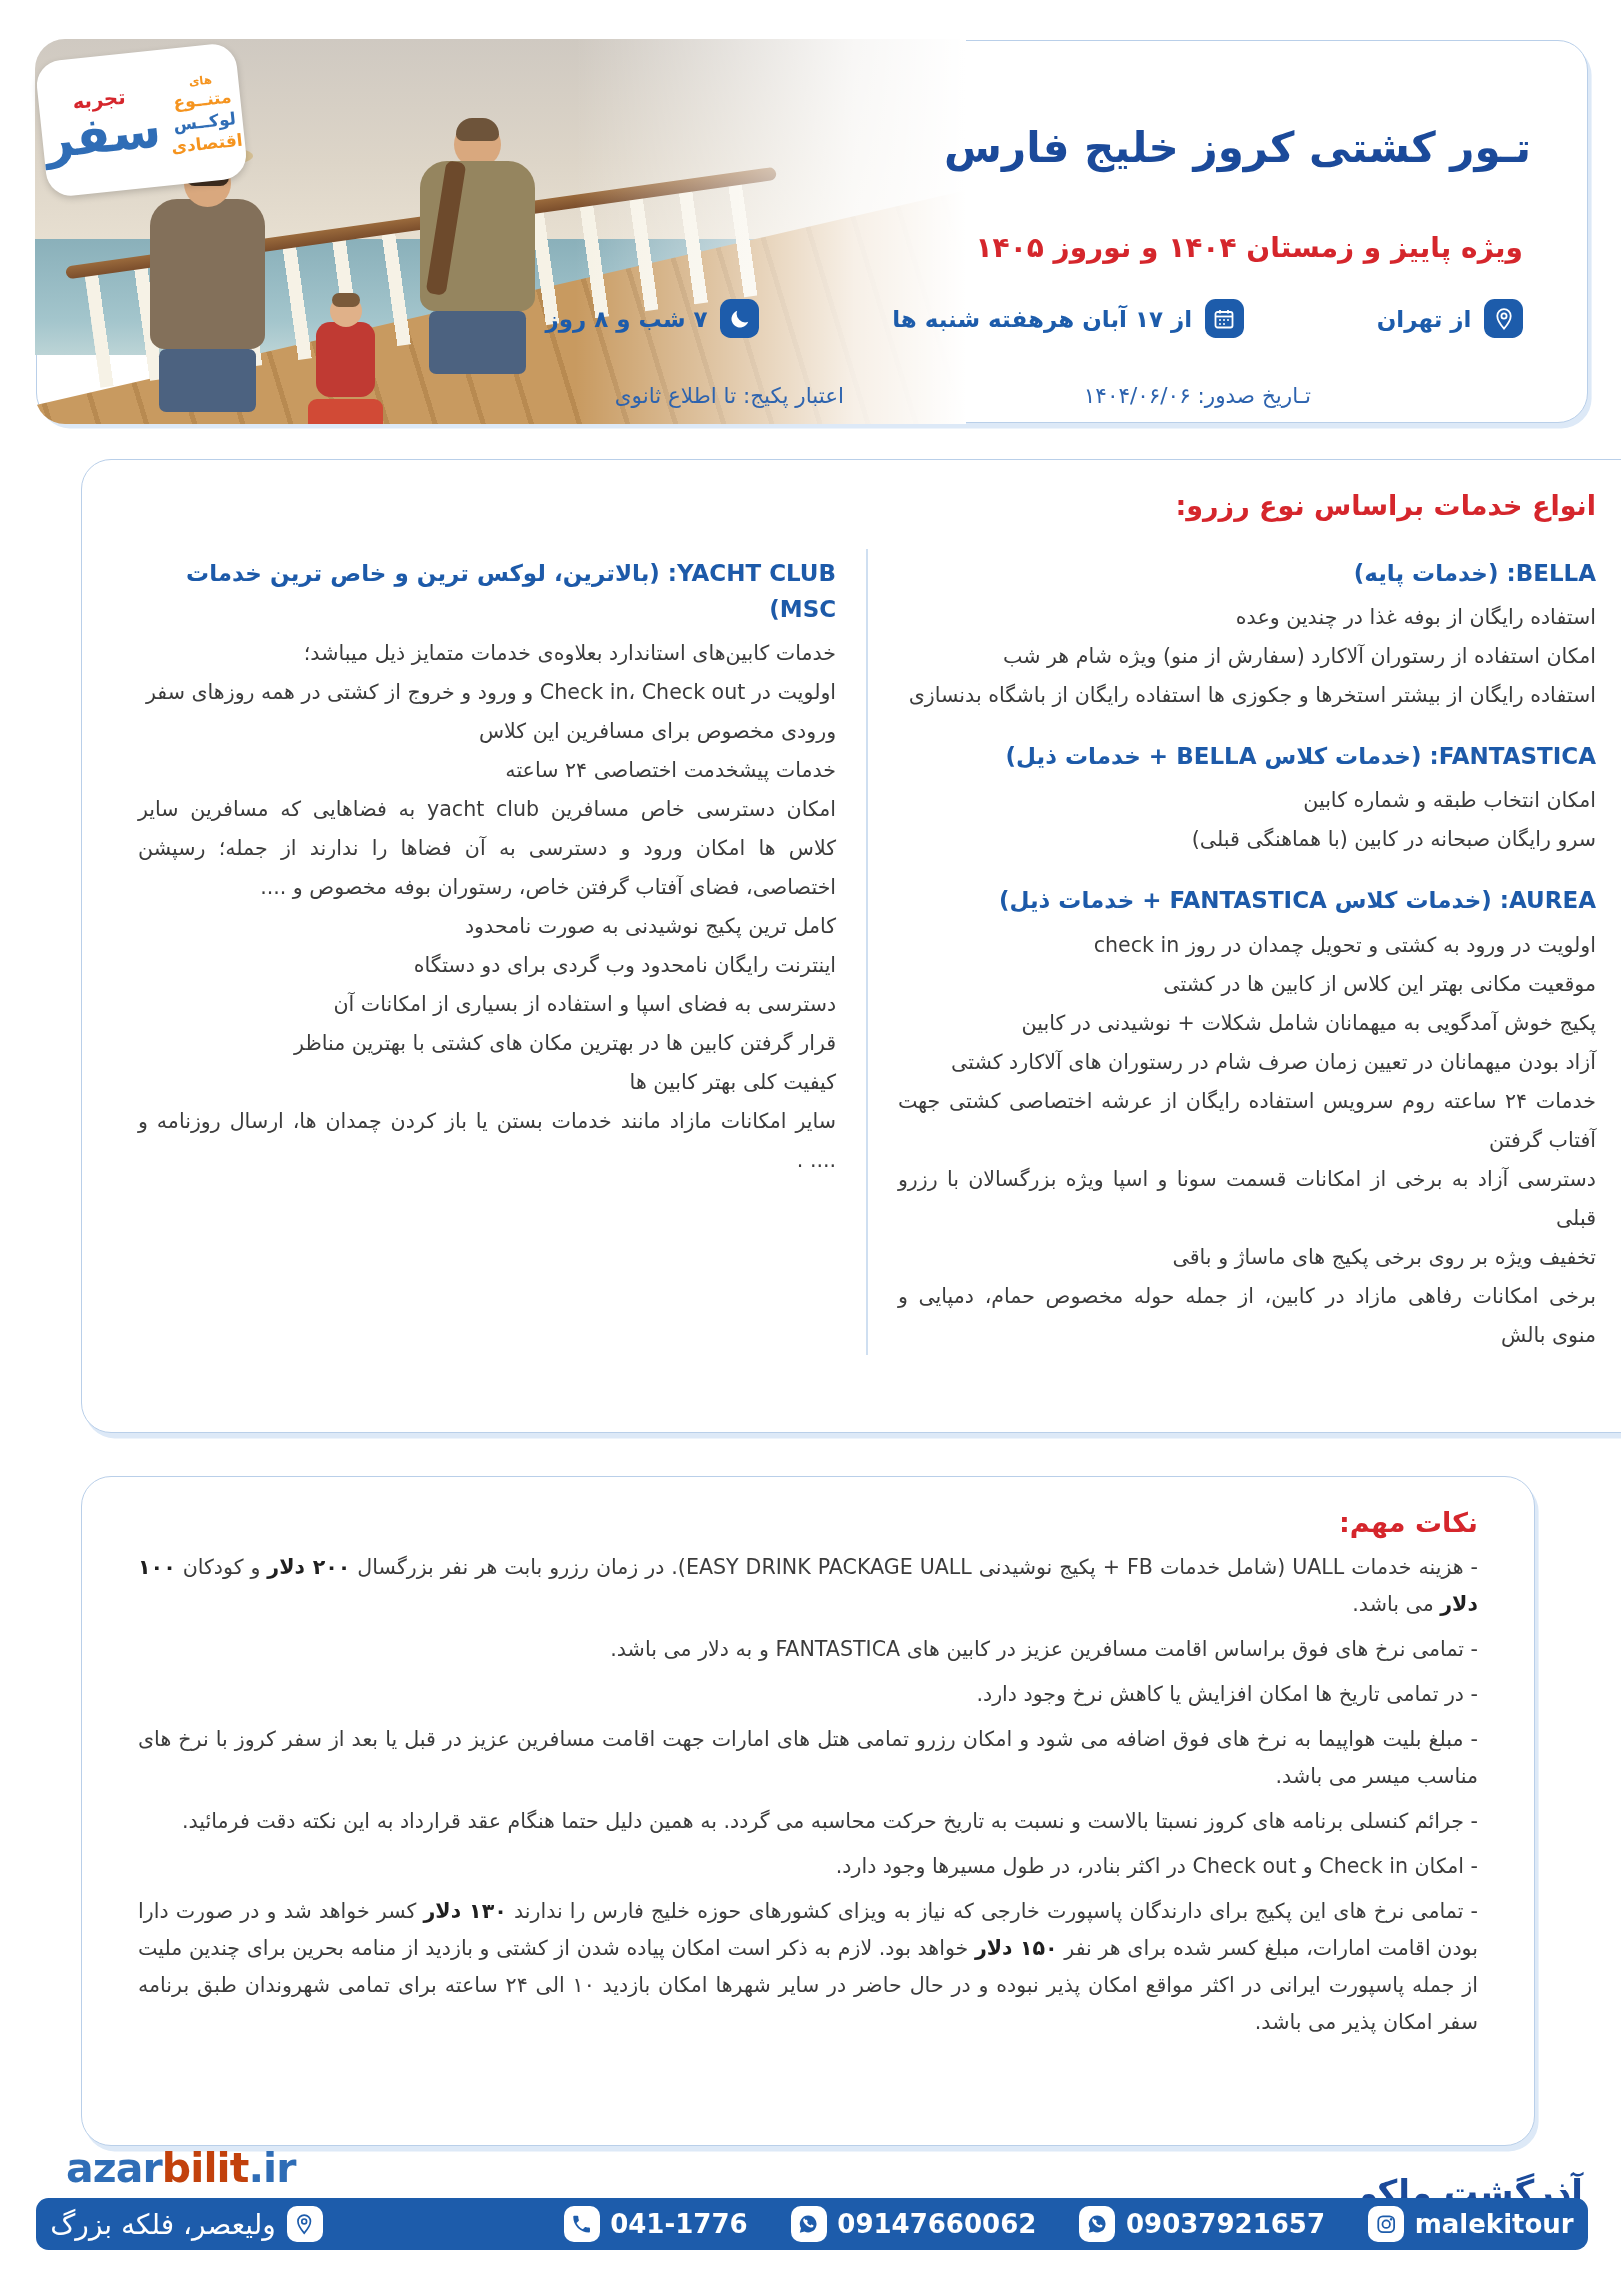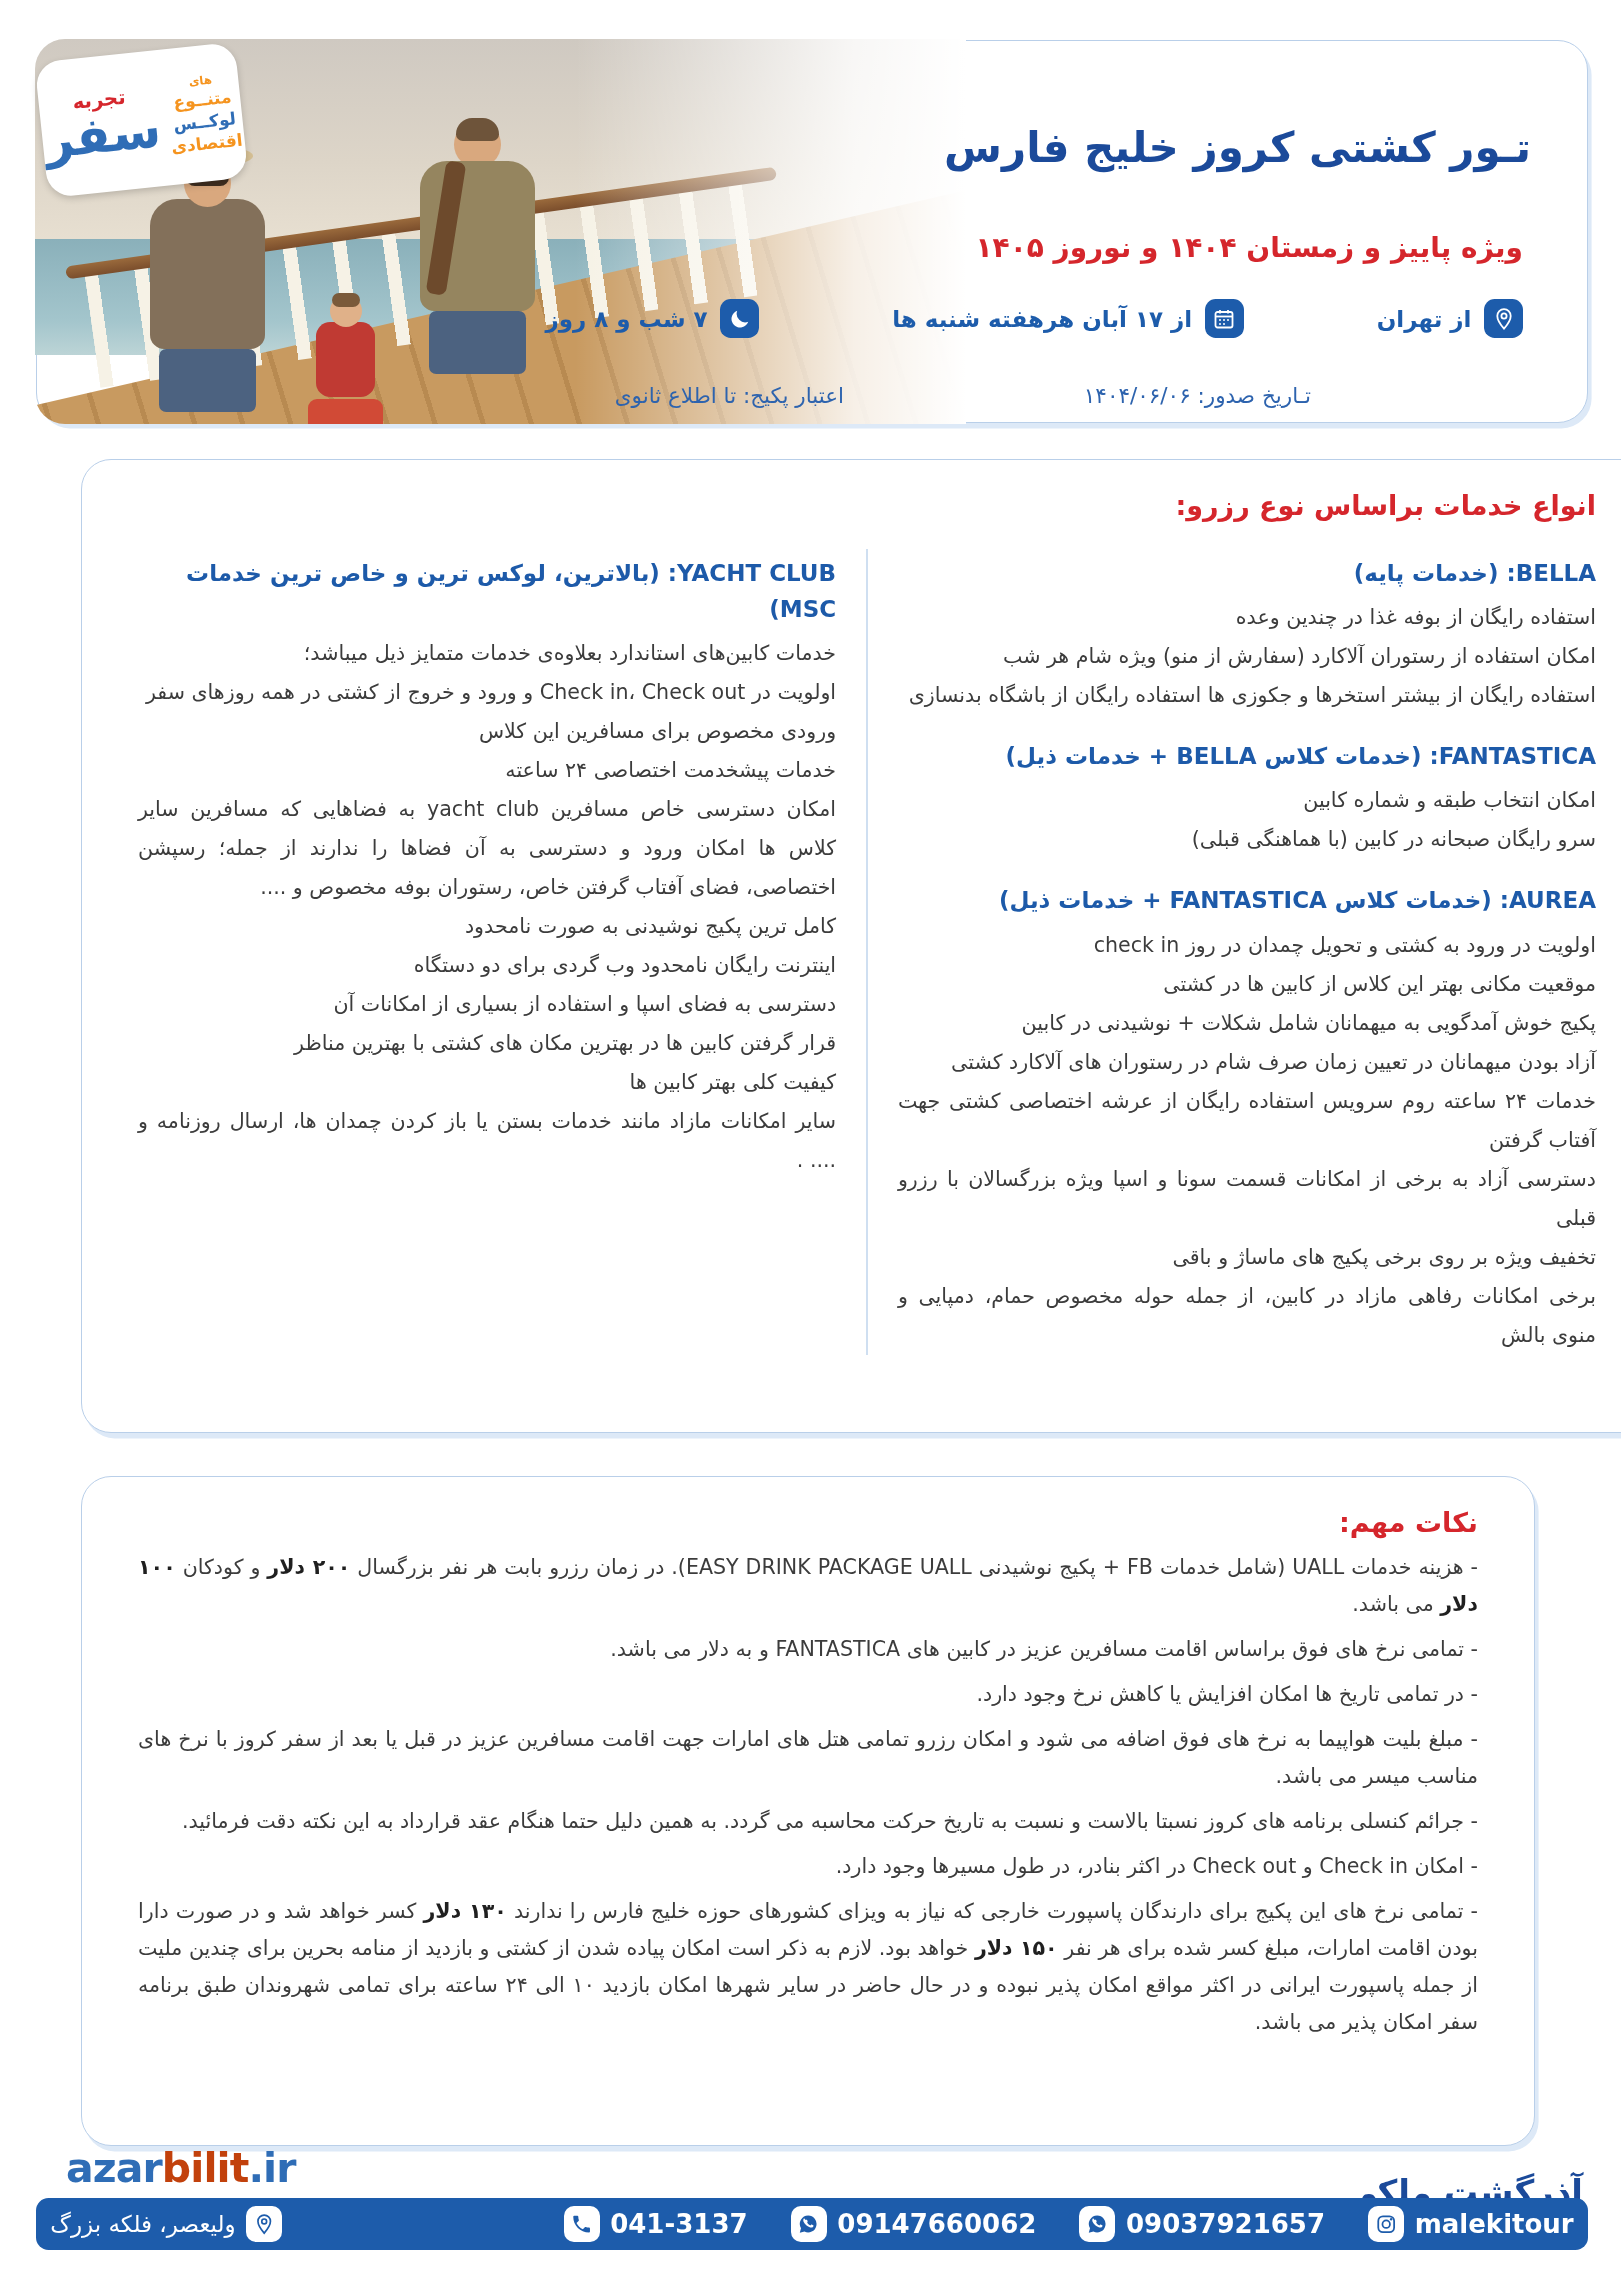--- a/index.html
+++ b/index.html
@@ -79,21 +79,21 @@
   .seg-bold { font-weight:bold; color:#1f1f1f; }
 
   
   .azarbilit { position:absolute; left:66px; top:2144px; direction:ltr; font-size:41px; font-weight:bold; letter-spacing:-0.9px; }
   .az-blue { color:#2f6db6; }
   .az-orange { color:#c2410c; }
   .brand { position:absolute; right:38px; top:2148px; color:#1b4a9a; font-size:34px; font-weight:bold;margin-top:24px; }
   .contact-bar { position:absolute; left:36px; top:2198px; width:1552px; height:52px; background:#1d5cab; border-radius:12.5px; display:flex; align-items:center; justify-content:space-between; padding:0 14.3px; }
   .cb-left { display:flex; direction:ltr; align-items:center; gap:43px; }
   .cb-item { display:flex; align-items:center; gap:10.7px; color:#ffffff; font-size:26px; font-weight:bold; white-space:nowrap; }
-  .cb-right { display:flex; direction:rtl; align-items:center; gap:10.7px; color:#ffffff; font-size:23px; white-space:nowrap; }
+  .cb-right { display:flex; direction:rtl; align-items:center; gap:10.7px; color:#ffffff; font-size:28px; white-space:nowrap; }
   .fi { width:36px; height:36px; min-width:36px; background:#ffffff; border-radius:9.9px; display:flex; align-items:center; justify-content:center; }
   .fi svg { width:22.4px; height:22.4px; }
 </style>
 </head>
 <body>
 
 <div class="page">
 
   <div class="card header-card">
 
@@ -257,21 +257,21 @@
   <div class="brand">آذرگشت ملکی</div>
 
   <div class="contact-bar">
     <div class="cb-left">
       <div class="cb-item">
         <span class="fi">
           <svg viewBox="0 0 24 24">
               <path d="M7 10.6c1.5 2.9 3.9 5.3 6.8 6.8l2.1-2.1c.3-.3.7-.4 1-.3 1.1.4 2.3.6 3.5.6.6 0 1 .4 1 1v3.3c0 .6-.4 1-1 1C11 20.9 3.5 13.4 3.5 4c0-.6.4-1 1-1h3.4c.6 0 1 .4 1 1 0 1.2.2 2.4.6 3.5.1.3 0 .7-.3 1L7 10.6z" fill="#1d5cab"></path>
             </svg>
         </span>
-        <span>041-3137</span>
+        <span>041-1776</span>
       </div>
       <div class="cb-item">
         <span class="fi">
           <svg viewBox="0 0 24 24">
               <path d="M12 2.8a9 9 0 0 0-7.7 13.6L3 21.2l5-1.3A9 9 0 1 0 12 2.8z" fill="#1d5cab"></path>
               <path d="M9.2 7.6c.2-.4.4-.4.6-.4h.5c.2 0 .4 0 .5.4.2.4.6 1.4.6 1.5.1.1.1.3 0 .4l-.3.5c-.1.1-.2.3-.1.5.1.2.6 1 1.3 1.6.9.8 1.6 1 1.9 1.1.2.1.4.1.5-.1l.6-.7c.1-.2.3-.2.5-.1l1.5.7c.2.1.4.2.4.3 0 .2 0 .7-.2 1.2-.2.5-1.2 1.1-1.7 1.1-.4 0-1 .2-3.3-.8-2.8-1.2-4.5-4-4.7-4.2-.1-.2-1.1-1.5-1.1-2.8 0-1.3.7-1.9.9-2.2z" fill="#fff"></path>
             </svg>
         </span>
         <span>09147660062</span>
       </div>

